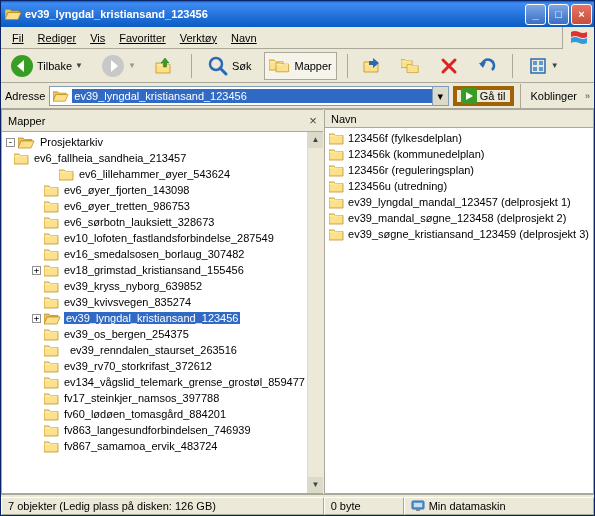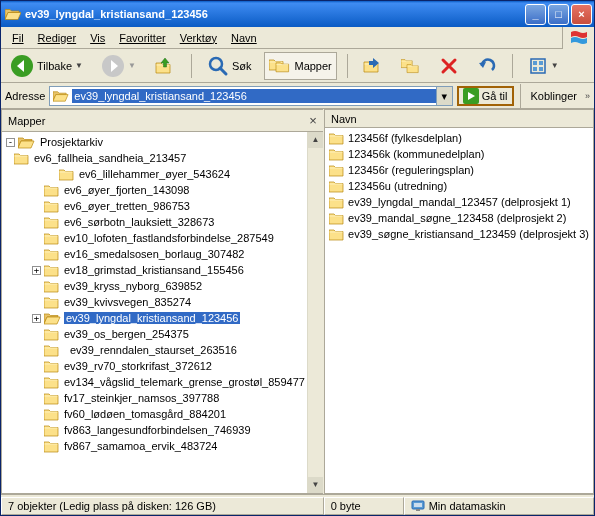--- a/index.html
+++ b/index.html
@@ -16,21 +16,21 @@
   .menubar .item u { text-decoration: underline; }
   .flag { position: absolute; right: 0; top: 0; width: 32px; height: 22px; display: flex; align-items: center; justify-content: center; border-left: 1px solid #aca899; background:#ece9d8; }
   .toolbar { height: 34px; background: #ece9d8; border-bottom: 1px solid #aca899; display: flex; align-items: center; padding: 0 4px; gap: 8px; }
   .tbtn { height: 28px; display: flex; align-items: center; padding: 0 4px; border: 1px solid transparent; cursor: default; gap: 3px; }
   .sep { width: 1px; height: 24px; background: #aca899; margin: 0 2px; }
   .addrbar { height: 26px; background: #ece9d8; border-bottom: 1px solid #aca899; display: flex; align-items: center; padding: 0 4px; gap: 4px; }
   .addrinput { flex: 1; height: 20px; border: 1px solid #7f9db9; background: #fff; display: flex; align-items: center; }
   .addrinput .fi { width: 16px; height: 16px; margin: 0 3px; }
   .addrinput .sel { background: #316ac5; color: #fff; padding: 0 2px; flex:1; height:14px; line-height:14px; }
   .addrinput .dd { width: 16px; text-align: center; color: #000; background: #dcdac9; border-left: 1px solid #7f9db9; height: 18px; line-height: 18px; }
-  .gobtn { height: 20px; display: flex; align-items: center; gap: 3px; padding: 0 4px; border: 2px solid #a16207; background: #ece9d8; }
+  .gobtn { height: 20px; display: flex; align-items: center; gap: 3px; padding: 0 4px; border: 4px solid #a16207; background: #ece9d8; }
   .panes { flex: 1; display: flex; overflow: hidden; background: #ece9d8; border-bottom: 1px solid #aca899; }
   .pane { display: flex; flex-direction: column; background: #fff; border: 1px solid #aca899; margin: 0; }
   .pane.left { width: 338px; border-right: none; }
   .pane.right { flex: 1; }
   .splitter { width: 3px; background: #ece9d8; cursor: col-resize; }
   .paneheader { height: 22px; background: #ece9d8; border-bottom: 1px solid #aca899; display: flex; align-items: center; padding: 0 6px; font-size: 11px; }
   .paneheader .x { margin-left: auto; font-family: Arial; font-size: 13px; color: #444; cursor: default; }
   .colheader { height: 18px; background: #ece9d8; border-bottom: 1px solid #aca899; display: flex; align-items: center; padding: 0 6px; font-size: 11px; }
   .tree { flex: 1; overflow: auto; padding: 2px 0; }
   .tree .node { display: flex; align-items: center; height: 16px; white-space: nowrap; }

